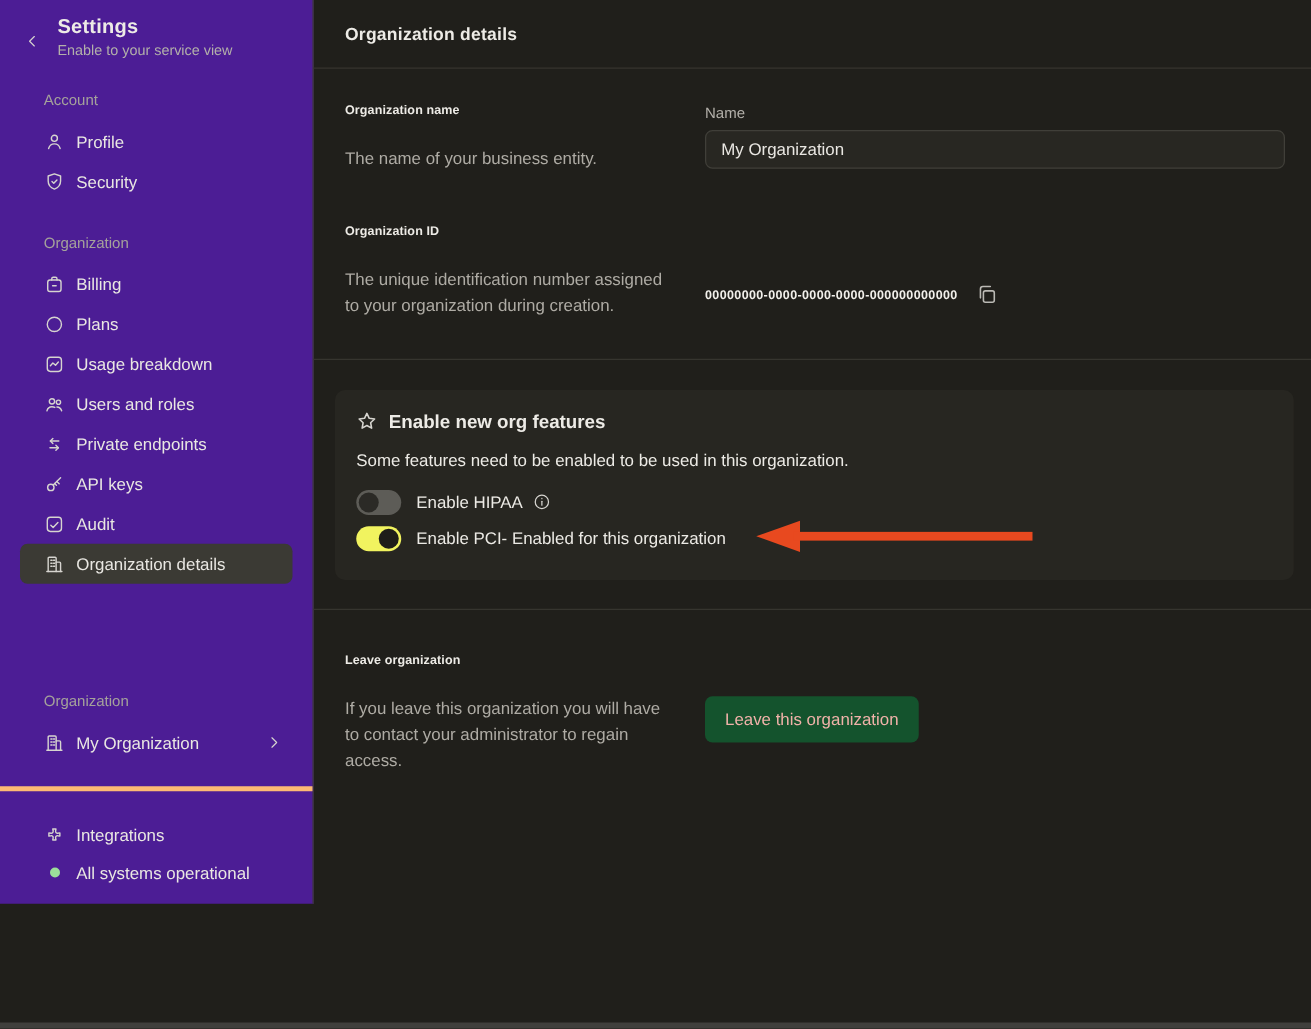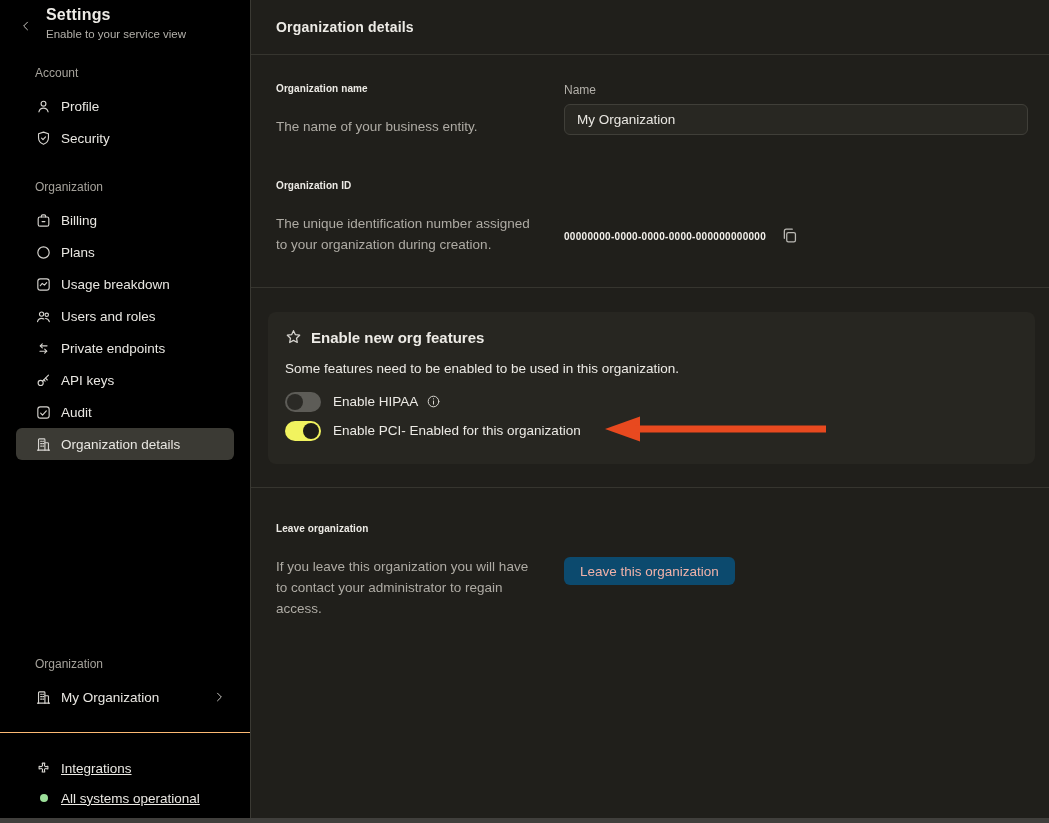--- a/index.html
+++ b/index.html
@@ -7,40 +7,40 @@
   body {
     font-family:"Liberation Sans","DejaVu Sans",sans-serif;
     background:#201f1b; color:#edebe6;
     display:flex; overflow:hidden; position:relative;
   }
   svg { display:block; }
   .ic { stroke:#d6d4cf; fill:none; stroke-width:1.6; stroke-linecap:round; stroke-linejoin:round; }
 
   
   .sidebar {
-    width:251px; min-width:251px; height:823px;
-    background:#000000; border-right:1px solid #3a3933;
-    display:flex; flex-direction:column; padding-top:4px;
+    width:251px; min-width:251px; height:723px;
+    background:#4c1d95; border-right:1px solid #3a3933;
+    display:flex; flex-direction:column; padding-top:11px;
   }
   .sb-head { display:flex; align-items:flex-start; padding:2px 14px 0 14px; }
   .back-btn { width:24px; height:24px; display:flex; align-items:center; justify-content:center;
     margin-top:8px; cursor:pointer; border-radius:4px; }
   .sb-titles { margin-left:8px; }
   .sb-title { font-size:16px; font-weight:700; letter-spacing:.2px; }
   .sb-sub { font-size:11.5px; color:#b3b0aa; margin-top:4px; }
   .nav-label { font-size:12px; color:#a5a29b; padding:0 0 0 35px; margin-top:26px; margin-bottom:10px; }
   .nav-item {
     display:flex; align-items:center; height:32px; margin:0 16px; padding:0 8px 0 19px;
     border-radius:6px; font-size:13.5px; color:#e9e7e2; cursor:pointer; white-space:nowrap;
   }
   .nav-item .nico { width:17px; height:17px; margin-right:9px; flex:none; }
   .nav-item.selected { background:#3b3a34; }
   .nav-item .chev { margin-left:auto; }
   .sb-bottom { margin-top:auto; }
-  .sb-footer { border-top:1px solid #fdba74; margin-top:19px; padding:20px 0 10px 0;text-decoration:underline; }
+  .sb-footer { border-top:4px solid #fdba74; margin-top:19px; padding:20px 0 10px 0; }
   .status-dot { width:8px; height:8px; border-radius:50%; margin:0 13px 0 4px; flex:none; }
   .foot-item { display:flex; align-items:center; height:30px; padding-left:35px; font-size:13.5px; color:#e9e7e2; }
   .foot-item .nico { width:17px; height:17px; margin-right:9px; flex:none; }
 
   
   .main { flex:1; display:flex; flex-direction:column; }
   .m-header { height:55px; border-bottom:1px solid #36352f; display:flex; align-items:center; padding-left:25px; }
   .m-header h1 { font-size:14px; font-weight:700; letter-spacing:.2px; }
   .region { border-bottom:1px solid #36352f; }
   .row { display:flex; padding-left:25px; padding-right:21px; }
@@ -71,22 +71,22 @@
   .switch.off { background:#5d5c57; }
   .switch.off .knob { left:2px; background:#2b2a26; }
   .switch.on .knob { right:2px; background:#1e1d19; }
   .toggle-label { font-size:13.5px; color:#eceae5; }
   .info-btn { margin-left:8px; cursor:pointer; }
   .arrow-overlay { position:absolute; left:336px; top:103px; pointer-events:none; }
 
   
   .leave-row { padding-top:35px; }
   .leave-btn {
-    margin-top:34px; height:28px; padding:0 16px; border:none; border-radius:6px;
-    background:#0c4a6e; color:#f0b2a9; font-size:13.5px; cursor:pointer;
+    margin-top:34px; height:37px; padding:0 16px; border:none; border-radius:6px;
+    background:#14532d; color:#f0b2a9; font-size:13.5px; cursor:pointer;
     font-family:"Liberation Sans","DejaVu Sans",sans-serif;
   }
   .bottom-edge { position:absolute; left:0; bottom:0; width:1049px; height:5px; background:#403f3c; }
 </style>
 </head>
 <body>
 
 <aside class="sidebar">
   <div class="sb-head">
     <div class="back-btn">

